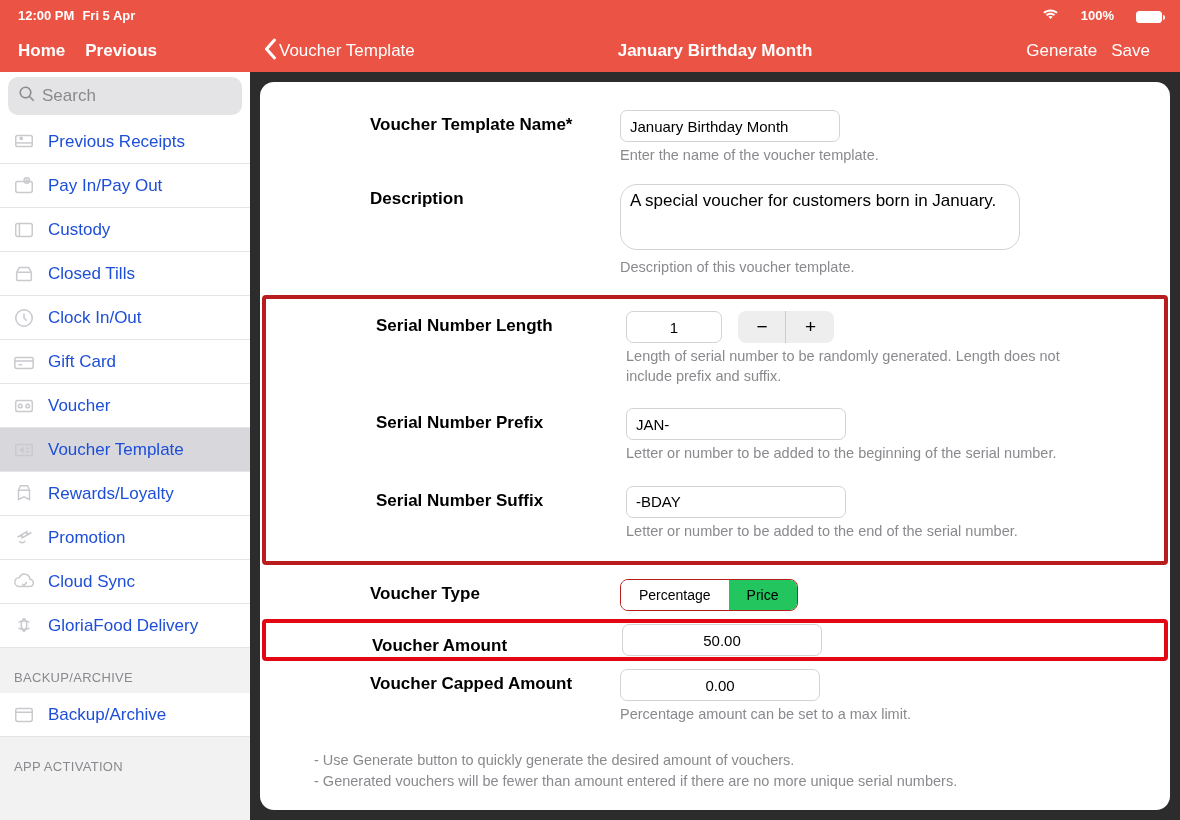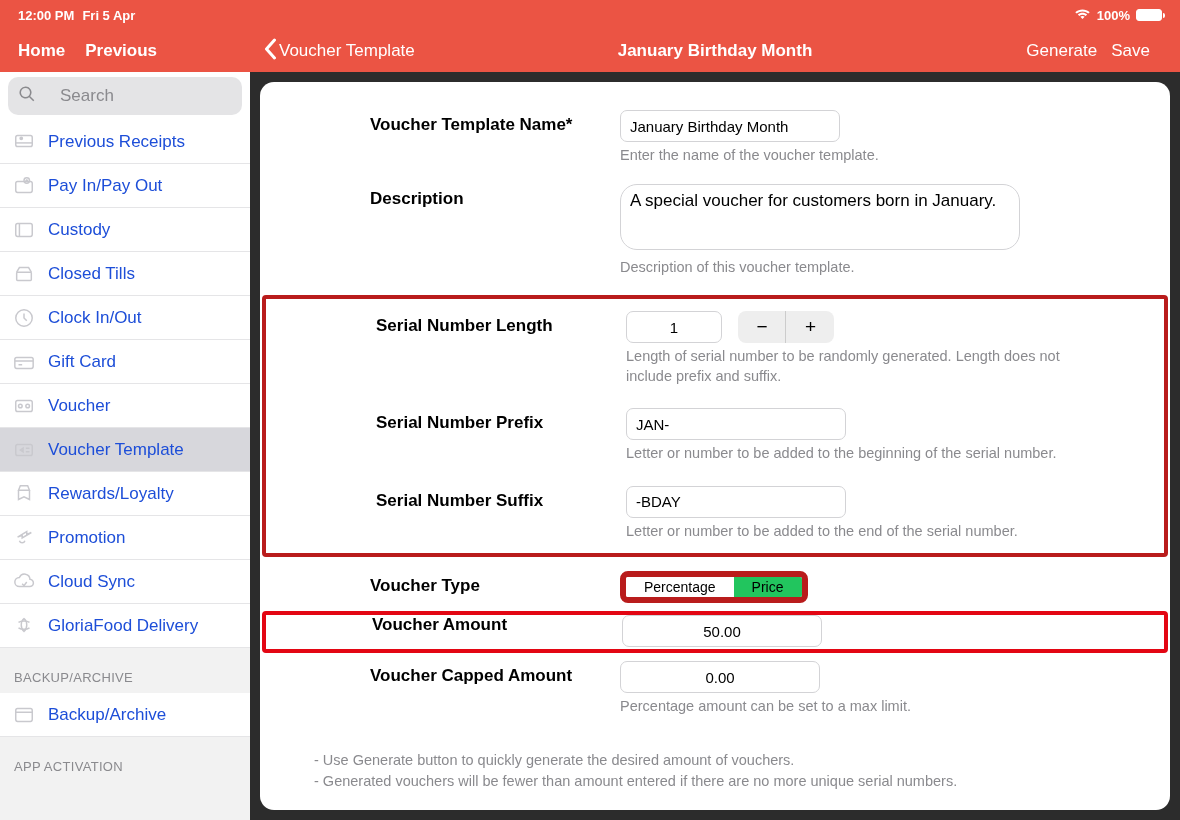--- a/index.html
+++ b/index.html
@@ -1,39 +1,39 @@
 <!DOCTYPE html>
 <html><head>
 <meta charset="utf-8">
 <style>
 *{margin:0;padding:0;box-sizing:border-box;font-family:-apple-system,BlinkMacSystemFont,"Segoe UI",Helvetica,Arial,sans-serif}
 body{width:1180px;height:820px;overflow:hidden;background:#000;position:relative}
 .statusbar{height:30px;background:#eb5444;color:#fff;display:flex;align-items:center;padding:0 18px;font-size:13px;font-weight:600}
 .statusbar .left{display:flex;gap:8px}
-.statusbar .right{margin-left:auto;display:flex;align-items:center;gap:6px}
+.statusbar .right{margin-left:auto;display:flex;align-items:flex-end;gap:22px}
 .wifi-icon svg{width:17px;height:12px}
 .battery-icon{display:inline-block;width:26px;height:12px;border:1.5px solid #fff;border-radius:3px;position:relative;background:#fff}
 .battery-icon::after{content:"";position:absolute;right:-4px;top:3px;width:2px;height:5px;background:#fff;border-radius:0 2px 2px 0}
 
 .headerbar{height:42px;background:#eb5444;display:flex;align-items:center;color:#fff}
 .headerbar .leftnav{width:250px;display:flex;align-items:center;padding:0 18px;gap:20px;font-size:17px}
 .headerbar .leftnav .home{font-weight:700}
 .headerbar .leftnav .settings{font-weight:600}
 .headerbar .midnav{flex:1;display:flex;align-items:center;padding:0 14px}
 .headerbar .back{display:flex;align-items:center;font-size:17px;cursor:pointer}
 .headerbar .back svg{width:13px;height:22px;margin-right:2px}
 .headerbar .title{position:absolute;left:250px;right:0;text-align:center;font-size:17px;font-weight:600;pointer-events:none}
 .headerbar .actions{display:flex;gap:14px;margin-left:auto;font-size:17px;padding-right:16px}
 
 .layout{display:flex;height:748px}
 .sidebar{width:250px;background:#f2f2f2;display:flex;flex-direction:column;overflow:hidden}
 .searchwrap{padding:5px 8px;background:#fff}
 .searchbox{width:100%;height:38px;background:#e4e4e6;border-radius:10px;display:flex;align-items:center;padding:0 10px}
 .searchbox svg{width:18px;height:18px;fill:#8a8a8e;flex-shrink:0}
-.searchbox input{border:0;background:transparent;outline:0;font-size:17px;color:#333;margin-left:24px;width:100%}
+.searchbox input{border:0;background:transparent;outline:0;font-size:17px;color:#333;margin-left:6px;width:100%}
 .searchbox input::placeholder{color:#8a8a8e}
 
 .menulist{background:#fff;flex:0 0 auto}
 .menuitem{display:flex;align-items:center;height:44px;padding:0 12px;border-bottom:1px solid #e5e5e7;cursor:pointer}
 .menuitem .micon{width:24px;height:24px;margin-right:12px;color:#c9c9ce;display:flex;align-items:center;justify-content:center}
 .menuitem .micon svg{width:22px;height:22px;stroke:#c9c9ce;fill:none;stroke-width:1.6}
 .menuitem span{font-size:17px;color:#1d4ed8}
 .menuitem.selected{background:#d7d7dc}
 .section-h{padding:22px 14px 8px;font-size:13px;color:#8a8a8e;letter-spacing:.3px;background:#f2f2f2}
 
@@ -42,30 +42,30 @@
 .formlist{padding:0 110px 0 110px}
 .row{display:flex;align-items:flex-start;margin-bottom:18px}
 .row .lbl{width:250px;font-size:17px;font-weight:600;color:#000;padding-top:4px;line-height:1.3}
 .row .val{flex:1}
 .tinput{width:220px;height:32px;border:1px solid #d3d3d6;border-radius:7px;padding:0 9px;font-size:15px;outline:none}
 .ttext{width:400px;height:66px;border:1px solid #d3d3d6;border-radius:17px;padding:6px 9px;font-size:17px;outline:none;resize:none}
 .hint{font-size:14.5px;color:#8a8a8e;margin-top:4px;line-height:1.35}
 
 .redbox{border:4px solid #b91c1c;border-radius:4px;padding:12px 104px 6px 110px;margin:0 2px 14px 2px}
 .redbox .row{margin-bottom:22px}
-.redbox2{border:4px solid #e30613;border-radius:4px;margin:0 2px 2px 2px;height:42px;display:flex;align-items:flex-start;padding:0 104px 1px 106px}
+.redbox2{border:4px solid #e30613;border-radius:4px;margin:0 2px 2px 2px;height:42px;display:flex;align-items:flex-end;padding:0 104px 1px 106px}
 .redbox2 .lbl{width:250px;font-size:17px;font-weight:600}
 .ninput{width:200px;height:32px;border:1px solid #d3d3d6;border-radius:7px;text-align:center;font-size:15px;outline:none}
 
 .stepper{display:inline-flex;margin-left:12px;vertical-align:top}
 .stepper button{width:48px;height:32px;border:0;background:#eee;color:#000;font-size:19px;cursor:pointer}
 .stepper button:first-child{border-radius:8px 0 0 8px;border-right:1px solid #ccc}
 .stepper button:last-child{border-radius:0 8px 8px 0}
 
-.segment{display:inline-flex;border:6px solid #b91c1c;border-radius:8px;overflow:hidden;height:32px}
+.segment{display:inline-flex;border:1px solid #b91c1c;border-radius:8px;overflow:hidden;height:32px}
 .segment div{padding:0 18px;font-size:14px;display:flex;align-items:center;cursor:pointer}
 .segment .sel{background:#fff}
 .segment .unsel{background:#22c55e}
 
 .notes{position:absolute;bottom:18px;left:0;right:0;padding:0 54px;font-size:14.5px;color:#8a8a8e;line-height:1.45}
 </style>
 </head>
 <body>
 
 <div class="statusbar">
@@ -270,21 +270,21 @@
             <div class="hint" style="max-width:440px">Length of serial number to be randomly generated. Length does not include prefix and suffix.</div>
           </div>
         </div>
         <div class="row">
           <div class="lbl">Serial Number Prefix</div>
           <div class="val">
             <input class="tinput" value="JAN-" style="">
             <div class="hint">Letter or number to be added to the beginning of the serial number.</div>
           </div>
         </div>
-        <div class="row" style="margin-bottom:6px">
+        <div class="row" style="margin-bottom:14px">
           <div class="lbl">Serial Number Suffix</div>
           <div class="val">
             <input class="tinput" value="-BDAY" style="">
             <div class="hint">Letter or number to be added to the end of the serial number.</div>
           </div>
         </div>
       </div>
 
       <div class="formlist">
         <div class="row" style="margin-bottom:8px">

